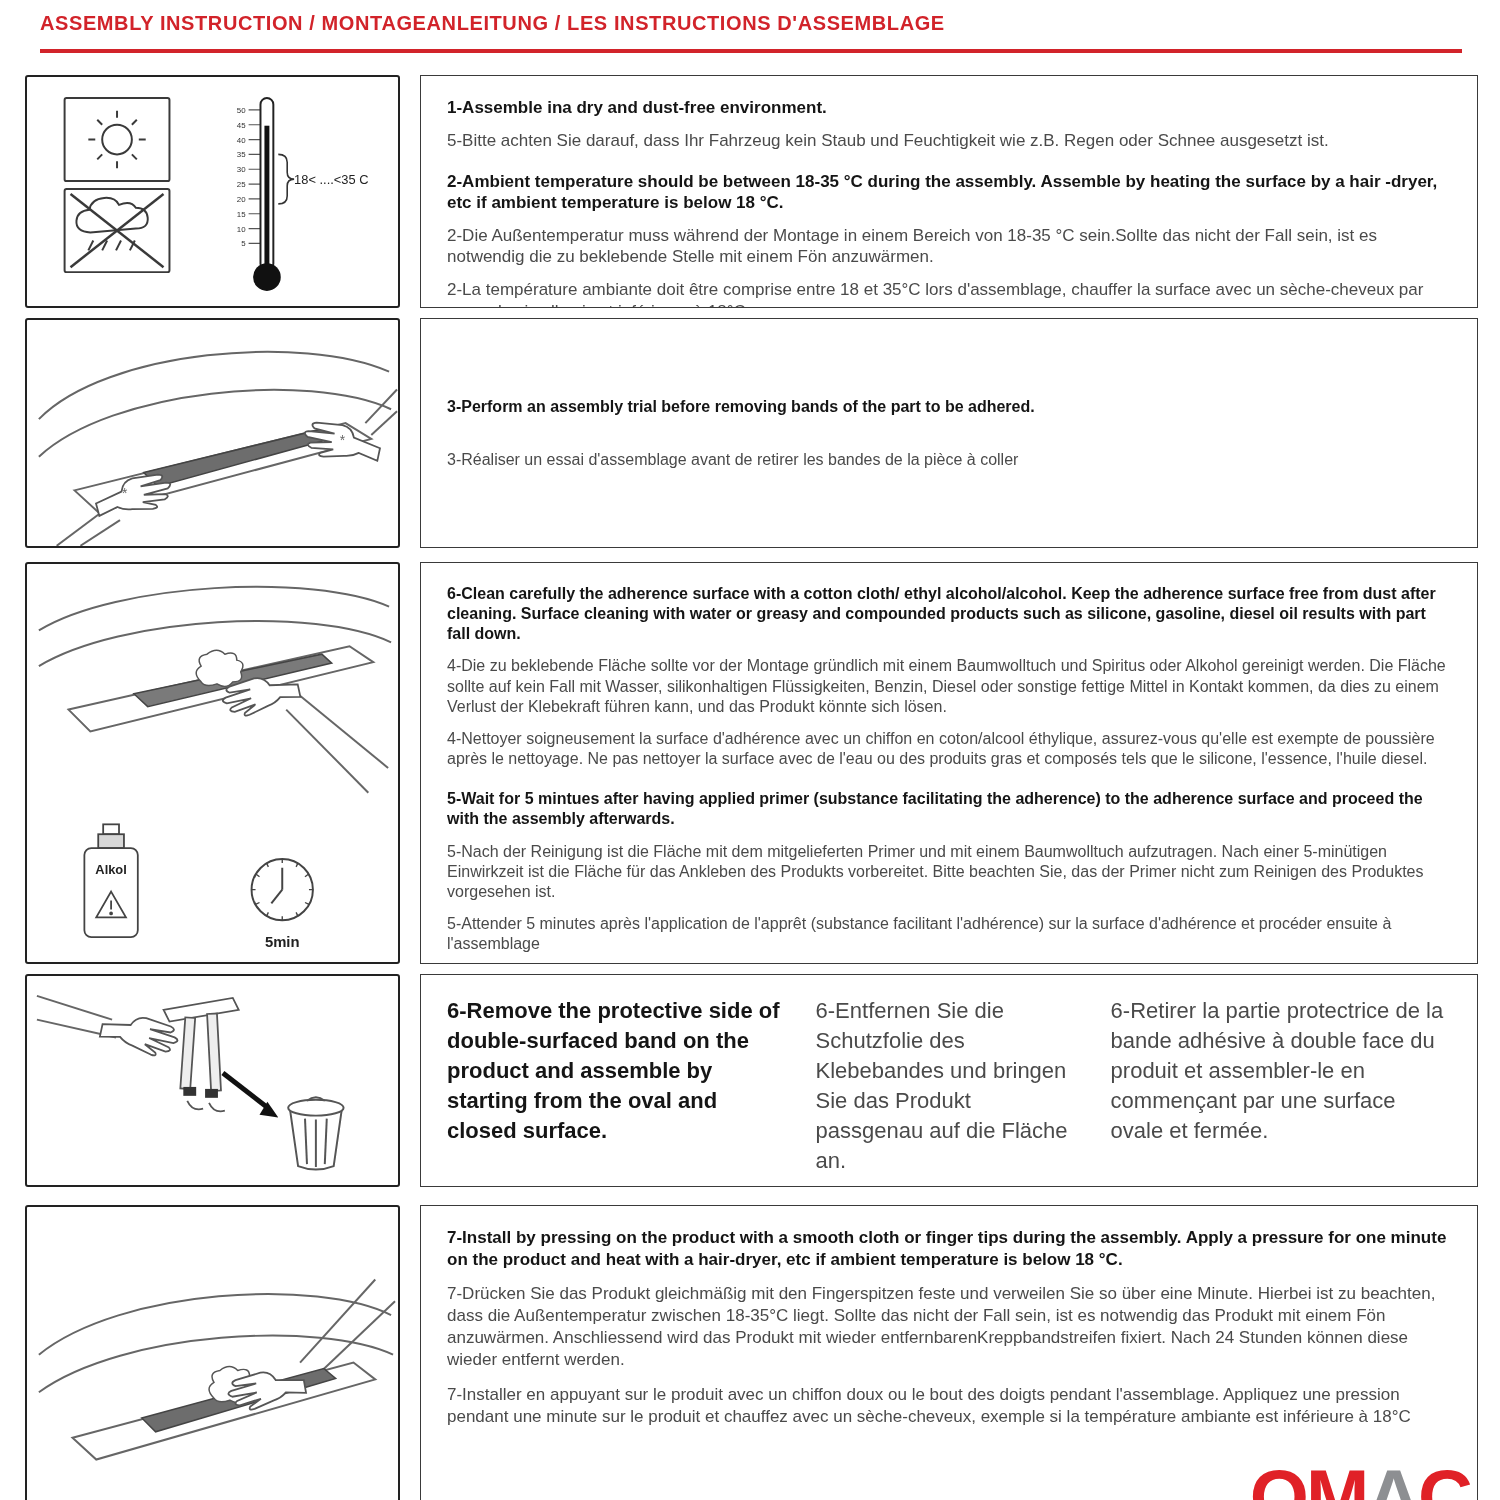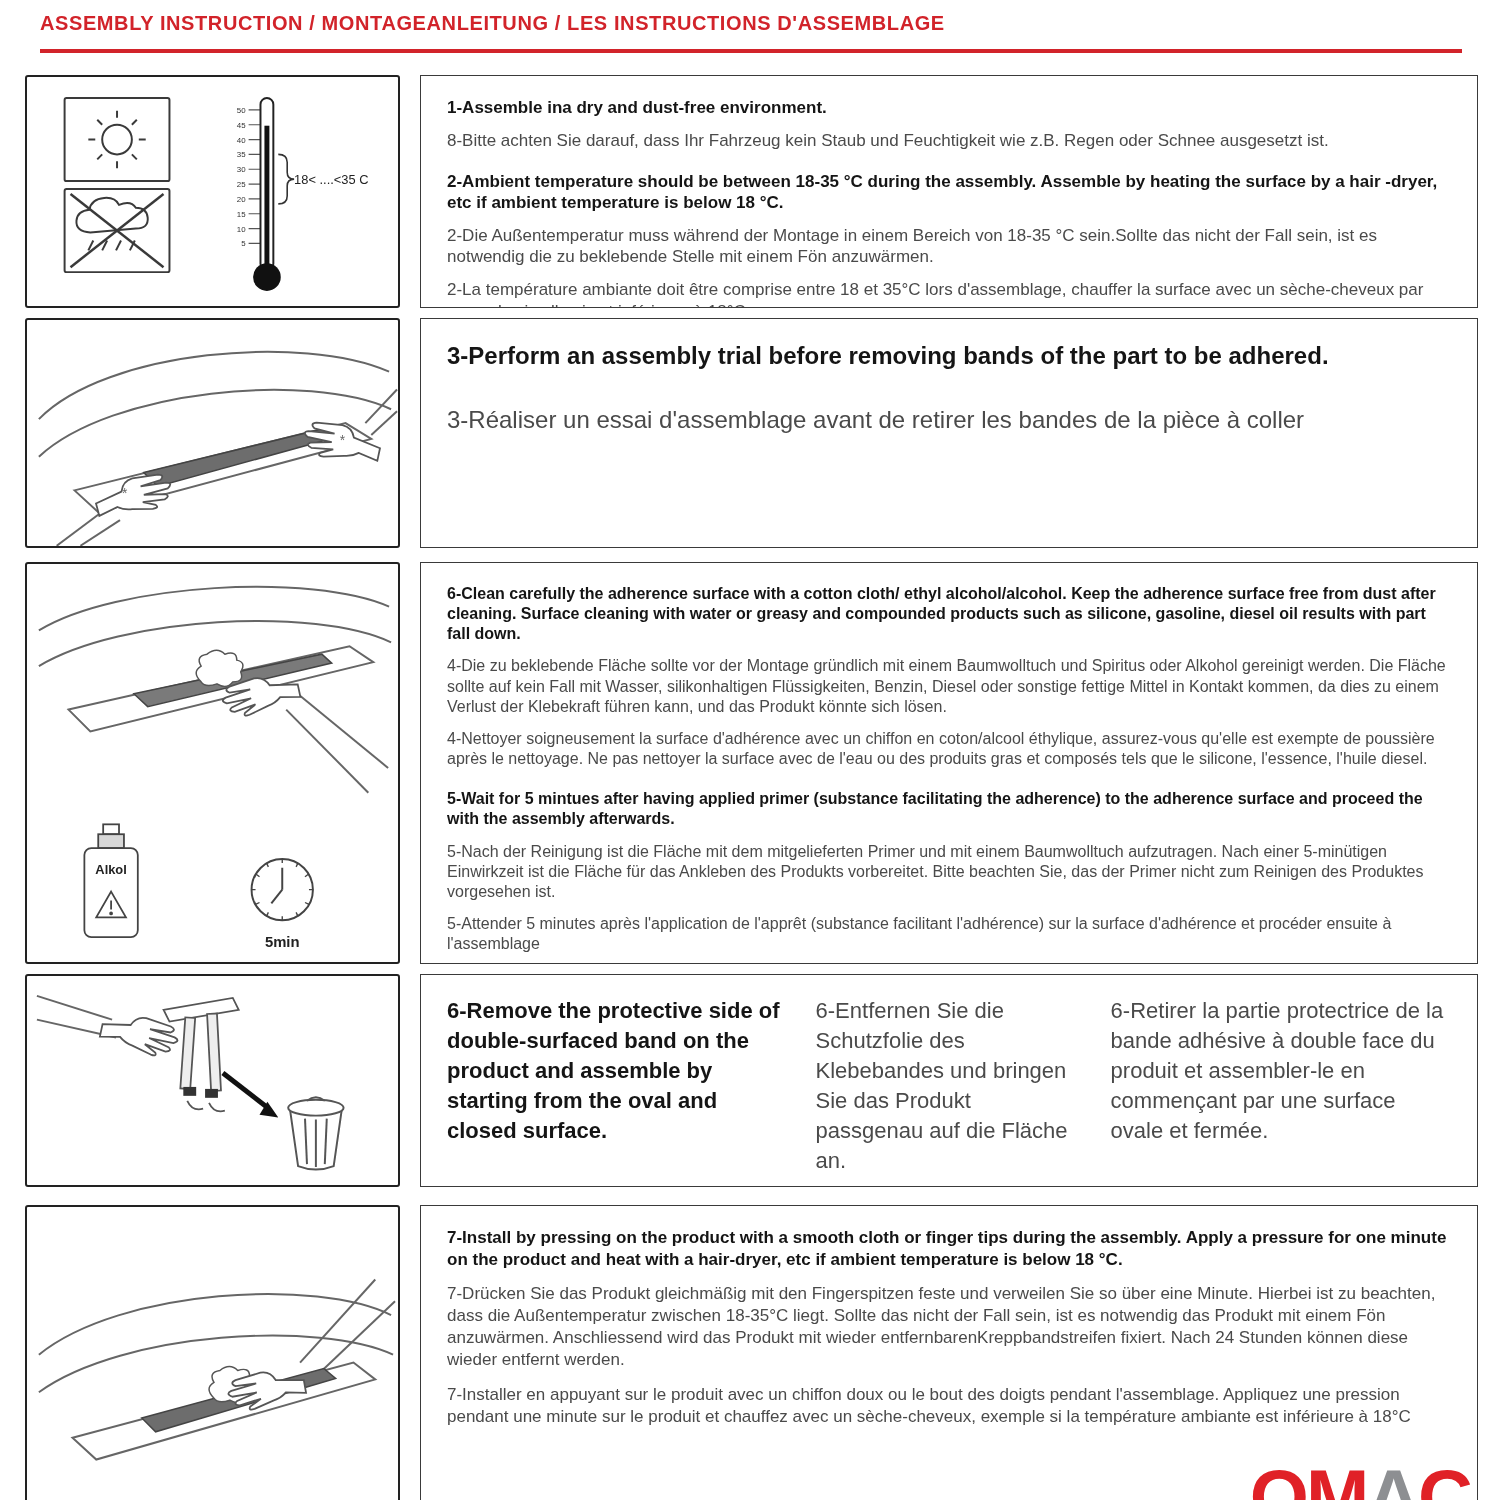--- a/index.html
+++ b/index.html
@@ -10,21 +10,21 @@
   .illus{position:absolute;left:25px;width:375px;border:2px solid #222;border-radius:3px;background:#fff;overflow:hidden}
   .textbox{position:absolute;left:420px;width:1058px;border:1.5px solid #3a3a3a;background:#fff;
            padding:9px 14px;color:#4a4a4a;overflow:hidden}
   .illus svg{width:100%;height:100%;display:block}
   .r1{top:75px;height:233px}
   .r2{top:318px;height:230px}
   .r3{top:562px;height:402px}
   .r4{top:974px;height:213px}
   .r5{top:1205px;height:330px}
   .t1{font-size:17px;line-height:1.24}
-  .t2{font-size:24px;line-height:1.32;display:flex;flex-direction:column;gap:8px}
+  .t2{font-size:16px;line-height:1.32;display:flex;flex-direction:column;justify-content:center;gap:8px}
   .t3{font-size:16px;line-height:1.26}
   .t4{font-size:22px;line-height:1.36;display:flex;flex-direction:row;justify-content:center;gap:10px}
   .t5{font-size:17px;line-height:1.3}
   .textbox p{margin:12px}
   .b{font-weight:bold;color:#151515}
   .gap{margin-top:20px !important}
   .logo{position:absolute;right:30px;top:1459px;font-size:76px;font-weight:bold;letter-spacing:-3px;line-height:1;z-index:5}
   .lr{color:#e02127}
   .lg{color:#8d8f92}
 </style>
@@ -94,21 +94,21 @@
         <rect x="236" y="20" width="13" height="174" rx="6.5" fill="none" stroke="#222" stroke-width="2"></rect>
         <rect x="240" y="48" width="5" height="150" fill="#111"></rect>
         <circle cx="242.5" cy="201" r="14" fill="#111"></circle>
         <path d="M254,77 Q263,77 263,85 L263,95 Q263,102 270,102 Q263,102 263,109 L263,119 Q263,127 254,127" fill="none" stroke="#333" stroke-width="1.6"></path>
         <text x="270" y="107" font-size="13" fill="#222">18&lt; ....&lt;35 C</text>
       </g>
     </svg>
   </div>
   <div class="textbox t1 r1">
     <p class="b">1-Assemble ina dry and dust-free environment.</p>
-    <p>8-Bitte achten Sie darauf, dass Ihr Fahrzeug kein Staub und Feuchtigkeit wie z.B. Regen oder Schnee ausgesetzt ist.</p>
+    <p>5-Bitte achten Sie darauf, dass Ihr Fahrzeug kein Staub und Feuchtigkeit wie z.B. Regen oder Schnee ausgesetzt ist.</p>
     <p class="b gap">2-Ambient temperature should be between 18-35 °C  during the assembly. Assemble by heating the surface by a hair -dryer, etc if ambient temperature is below 18 °C.</p>
     <p>2-Die Außentemperatur muss während der Montage in einem Bereich von 18-35 °C  sein.Sollte das nicht der Fall sein, ist es notwendig die zu beklebende Stelle mit einem Fön anzuwärmen.</p>
     <p>2-La température ambiante doit être comprise entre 18 et 35°C lors d'assemblage, chauffer la surface avec un sèche-cheveux par exemple si celle-ci est inférieure à 18°C.</p>
   </div>
 
   <div class="illus r2">
     <svg viewBox="0 0 375 228">
       <g stroke="#666" stroke-width="2" fill="none">
         <path d="M12,100 C80,30 280,14 366,52"></path>
         <path d="M12,138 C85,70 285,52 368,90"></path>

